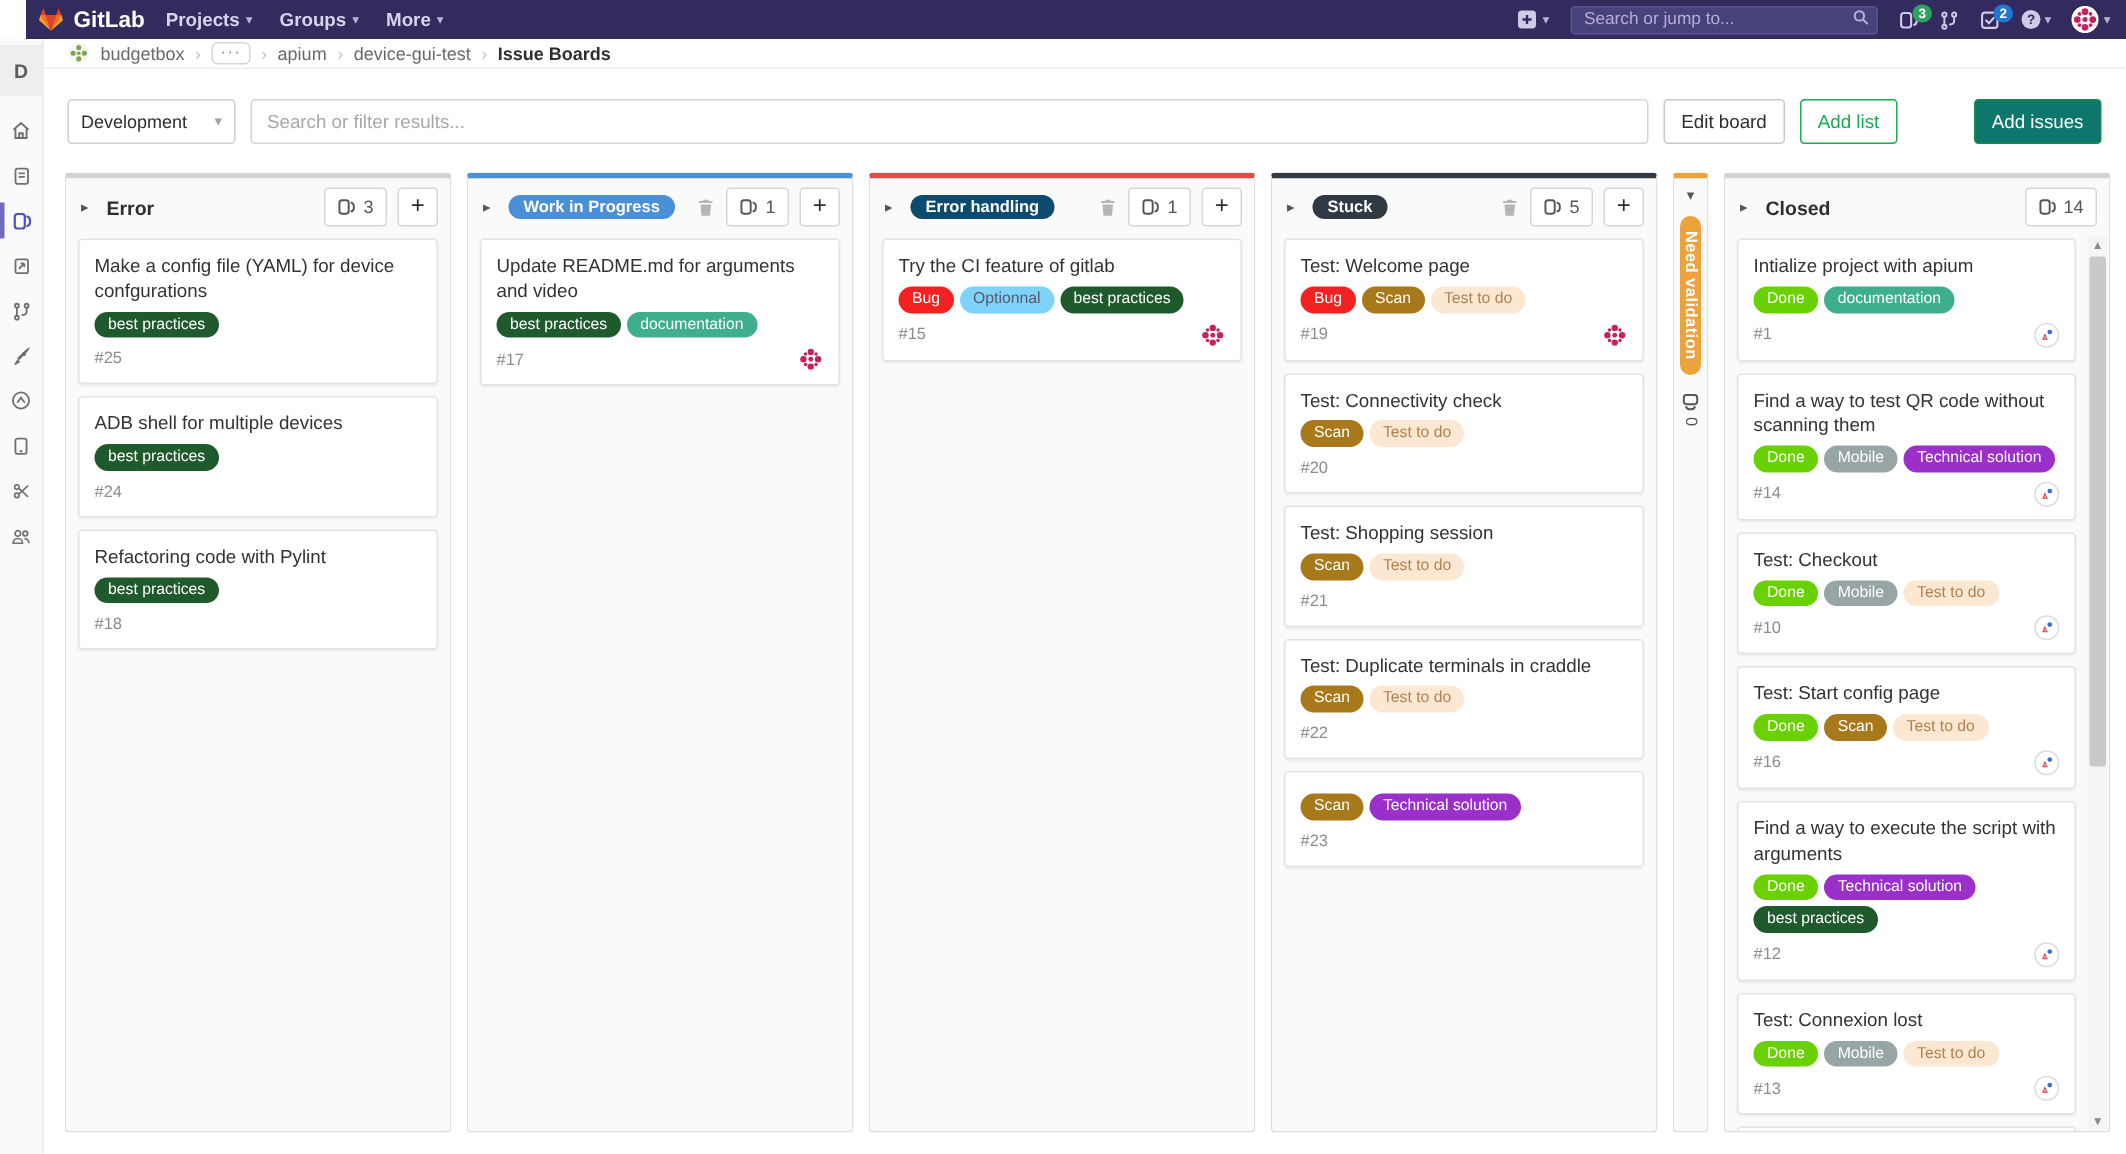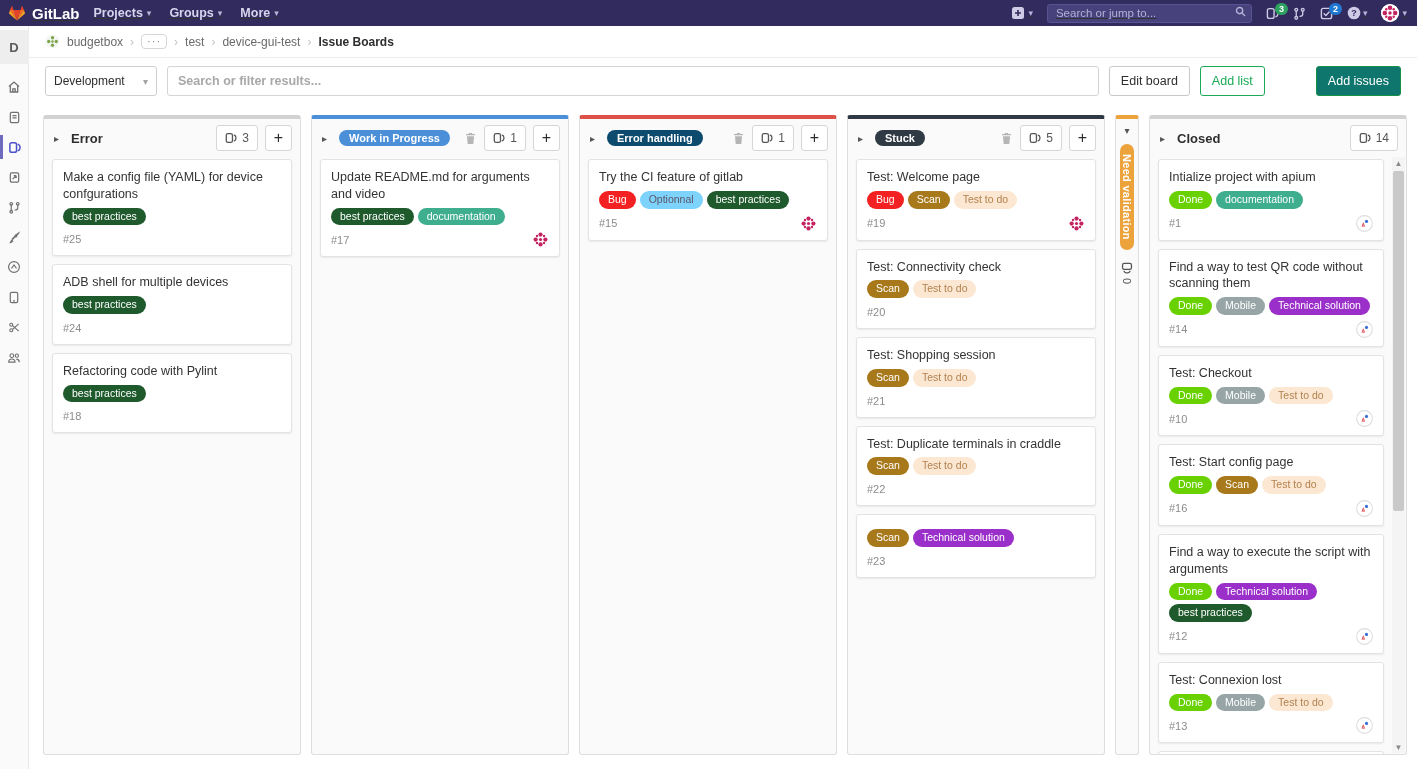--- a/index.html
+++ b/index.html
@@ -1,21 +1,21 @@
 <!DOCTYPE html>
 <html><head>
 <meta charset="utf-8">
 <style>
   * { margin:0; padding:0; box-sizing:border-box; }
   html,body { width:1417px; height:769px; overflow:hidden; background:#fff;
               font-family:"Liberation Sans","DejaVu Sans",sans-serif; font-size:12px; color:#333; }
 
   
-  .navbar { position:fixed; top:0; left:0; right:0; height:26px; background:#312b5e;
-            display:flex; align-items:center; justify-content:space-between; padding:0 10px 0 8px; z-index:50;text-decoration:underline; }
+  .navbar { position:fixed; top:0; left:17px; right:0; height:26px; background:#312b5e;
+            display:flex; align-items:center; justify-content:space-between; padding:0 10px 0 8px; z-index:50; }
   .nav-left { display:flex; align-items:center; gap:14px; }
   .brand { display:flex; align-items:center; gap:6px; color:#fff; font-size:15px; font-weight:700; cursor:pointer; }
   .nav-menu { display:flex; align-items:center; gap:18px;justify-content:space-between; }
   .nav-item { color:#d8d4ee; font-size:12.5px; font-weight:600; cursor:pointer; display:flex; align-items:center; gap:4px; }
   .nav-item .chev { font-size:9px; color:#b9b3d9; }
   .nav-right { display:flex; align-items:center; gap:14px; }
   .nav-ico { color:#cfcae6; display:flex; align-items:center; position:relative; cursor:pointer; }
   .nav-search { width:205px; height:19px; background:#47417c; border:1px solid #5a5393; border-radius:3px;
                 color:#e6e3f5; font-size:11.5px; padding:0 22px 0 8px; outline:none; }
   .nav-search::placeholder { color:#b6b0d6; }
@@ -30,36 +30,36 @@
   
   .sidebar { position:fixed; top:26px; left:0; bottom:0; width:29px; background:#fafafa;
              border-right:1px solid #e8e8e8; display:flex; flex-direction:column; align-items:center; padding-top:4px; z-index:40; }
   .sb-item { width:29px; height:30px; display:flex; align-items:center; justify-content:center;
              color:#707070; cursor:pointer; position:relative; }
   .sb-item.proj { height:34px; background:#eeeeee; font-weight:700; color:#5c5c5c; font-size:13px; margin-bottom:8px; }
   .sb-item.active { color:#4b51c6; }
   .sb-item.active::before { content:""; position:absolute; left:0; top:3px; bottom:3px; width:3px; background:#6e6bbf; }
 
   
-  .crumbbar { position:absolute; top:26px; left:29px; right:0; height:32px; background:#fff;
+  .crumbbar { position:absolute; top:26px; left:29px; right:0; height:20px; background:#fff;
               border-bottom:1px solid #ececec; display:flex; align-items:center; gap:7px; padding:0 16px; color:#696969; }
   .crumb { cursor:pointer; }
   .crumb-sep { color:#c3c3c3; }
   .crumb-ellipsis { border:1px solid #d6d6d6; border-radius:4px; padding:0 5px; line-height:13px; height:15px;
                     color:#888; letter-spacing:1px; cursor:pointer; font-size:11px; background:#fff; }
   .crumb-current { color:#2e2e2e; font-weight:700; }
 
   
   .filterbar { position:absolute; top:58px; left:29px; right:0; height:46px; background:#fff;
                display:flex; align-items:center; gap:10px; padding:0 16px; }
   .board-select { width:112px; height:30px; border:1px solid #cfcfcf; border-radius:3px; background:#fff;
                   display:flex; align-items:center; justify-content:space-between; padding:0 8px; color:#2e2e2e; cursor:pointer; }
   .board-select .chev { color:#a5a5a5; font-size:10px; }
   .filter-input { flex:1; height:30px; border:1px solid #d4d4d4; border-radius:3px; padding:0 10px;
-                  font-size:12.5px; outline:none; color:#333;font-weight:bold; }
+                  font-size:12.5px; outline:none; color:#333; }
   .filter-input::placeholder { color:#a8a8a8; }
   .btn { height:30px; border-radius:3px; padding:0 11px; font-size:12.5px; cursor:pointer;
          display:flex; align-items:center; background:#fff; border:1px solid #c9c9c9; color:#2e2e2e; }
   .btn.green-outline { border-color:#1aaa55; color:#1aaa55; }
   .btn.green { background:#0f766e; border-color:#168f48; color:#fff;margin-left:41px; }
 
   
   .board { position:absolute; top:104px; left:29px; right:0; bottom:0; background:#fff;
            display:flex; gap:10px; padding:11px 14px; overflow:hidden; }
   .list { width:258px; flex:none; background:#fafafa; border:1px solid #dedede; border-top-width:4px;
@@ -277,21 +277,21 @@
         <circle cx="8" cy="12" r="1.8"></circle>
         <circle cx="4" cy="8" r="1.8"></circle>
         <circle cx="12" cy="8" r="1.8"></circle>
         <circle cx="8" cy="8" r="1.3"></circle>
       </g>
     </svg>
   <span class="crumb">budgetbox</span>
   <span class="crumb-sep">›</span>
   <span class="crumb-ellipsis">···</span>
   <span class="crumb-sep">›</span>
-  <span class="crumb">test</span>
+  <span class="crumb">apium</span>
   <span class="crumb-sep">›</span>
   <span class="crumb">device-gui-test</span>
   <span class="crumb-sep">›</span>
   <span class="crumb-current">Issue Boards</span>
 </div>
 
 <div class="filterbar">
   <div class="board-select">
     <span>Development</span>
     <span class="chev">▾</span>

